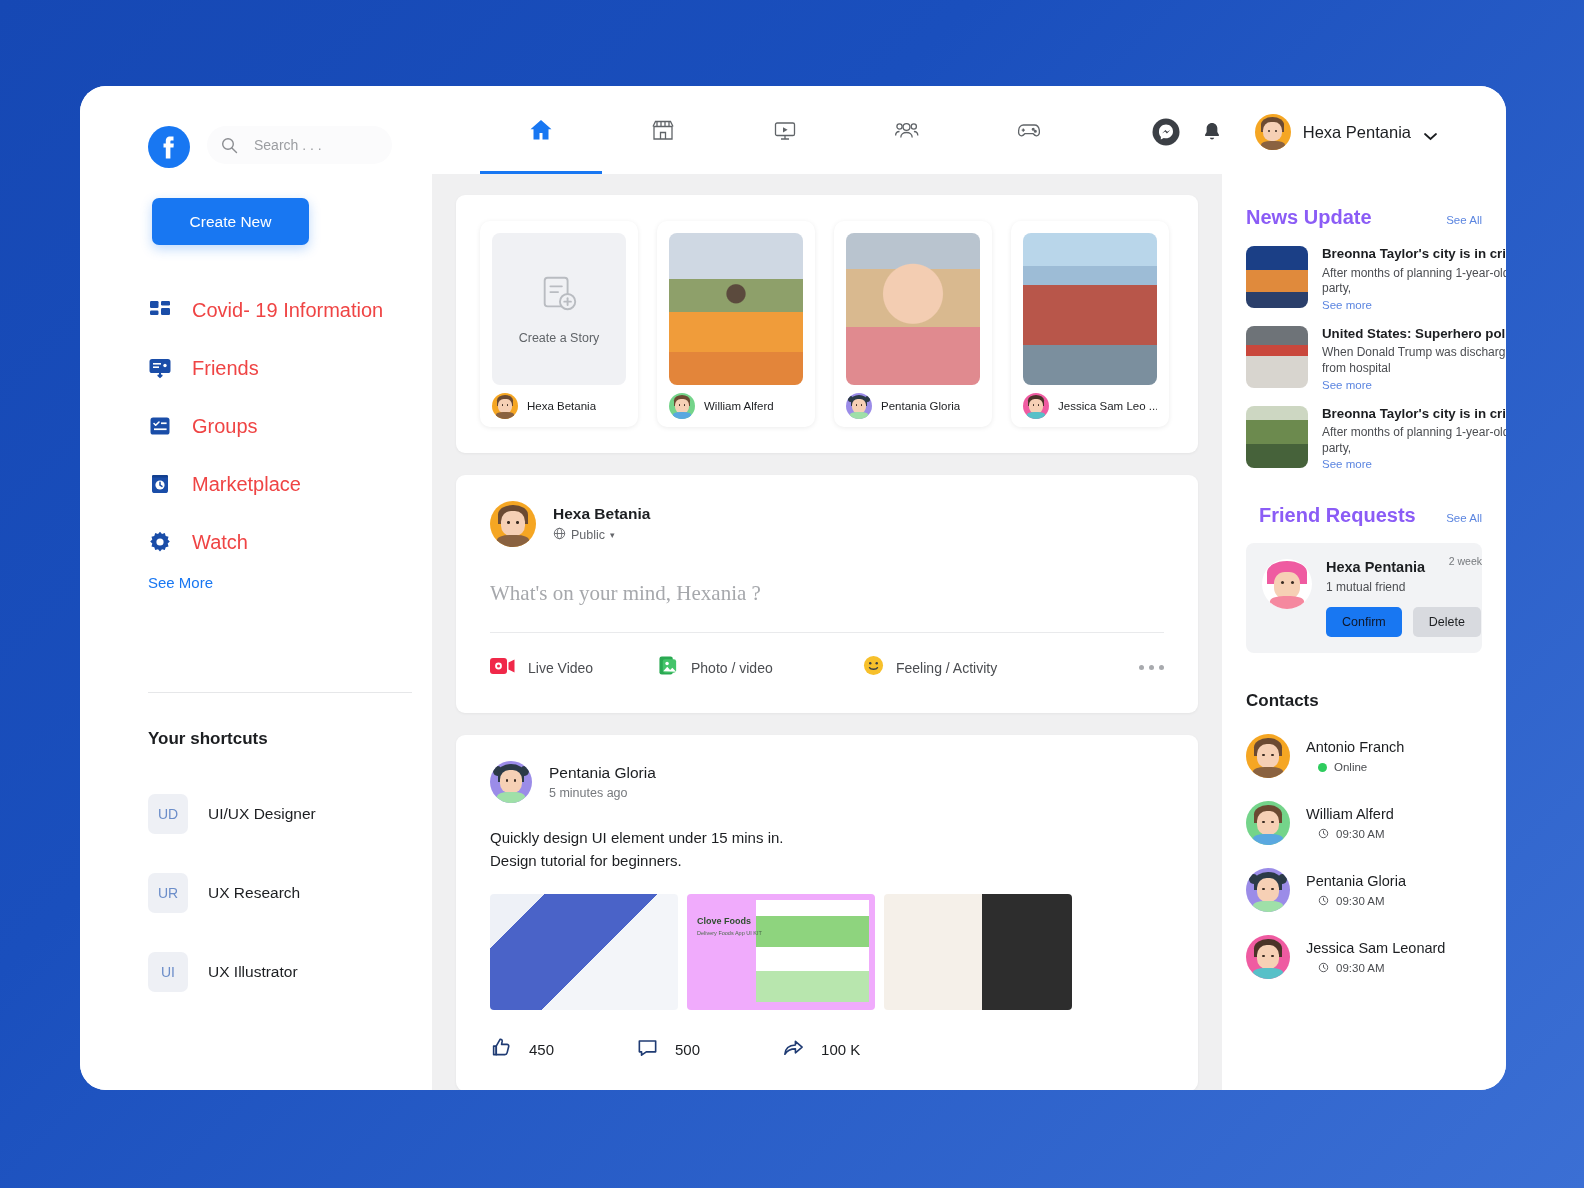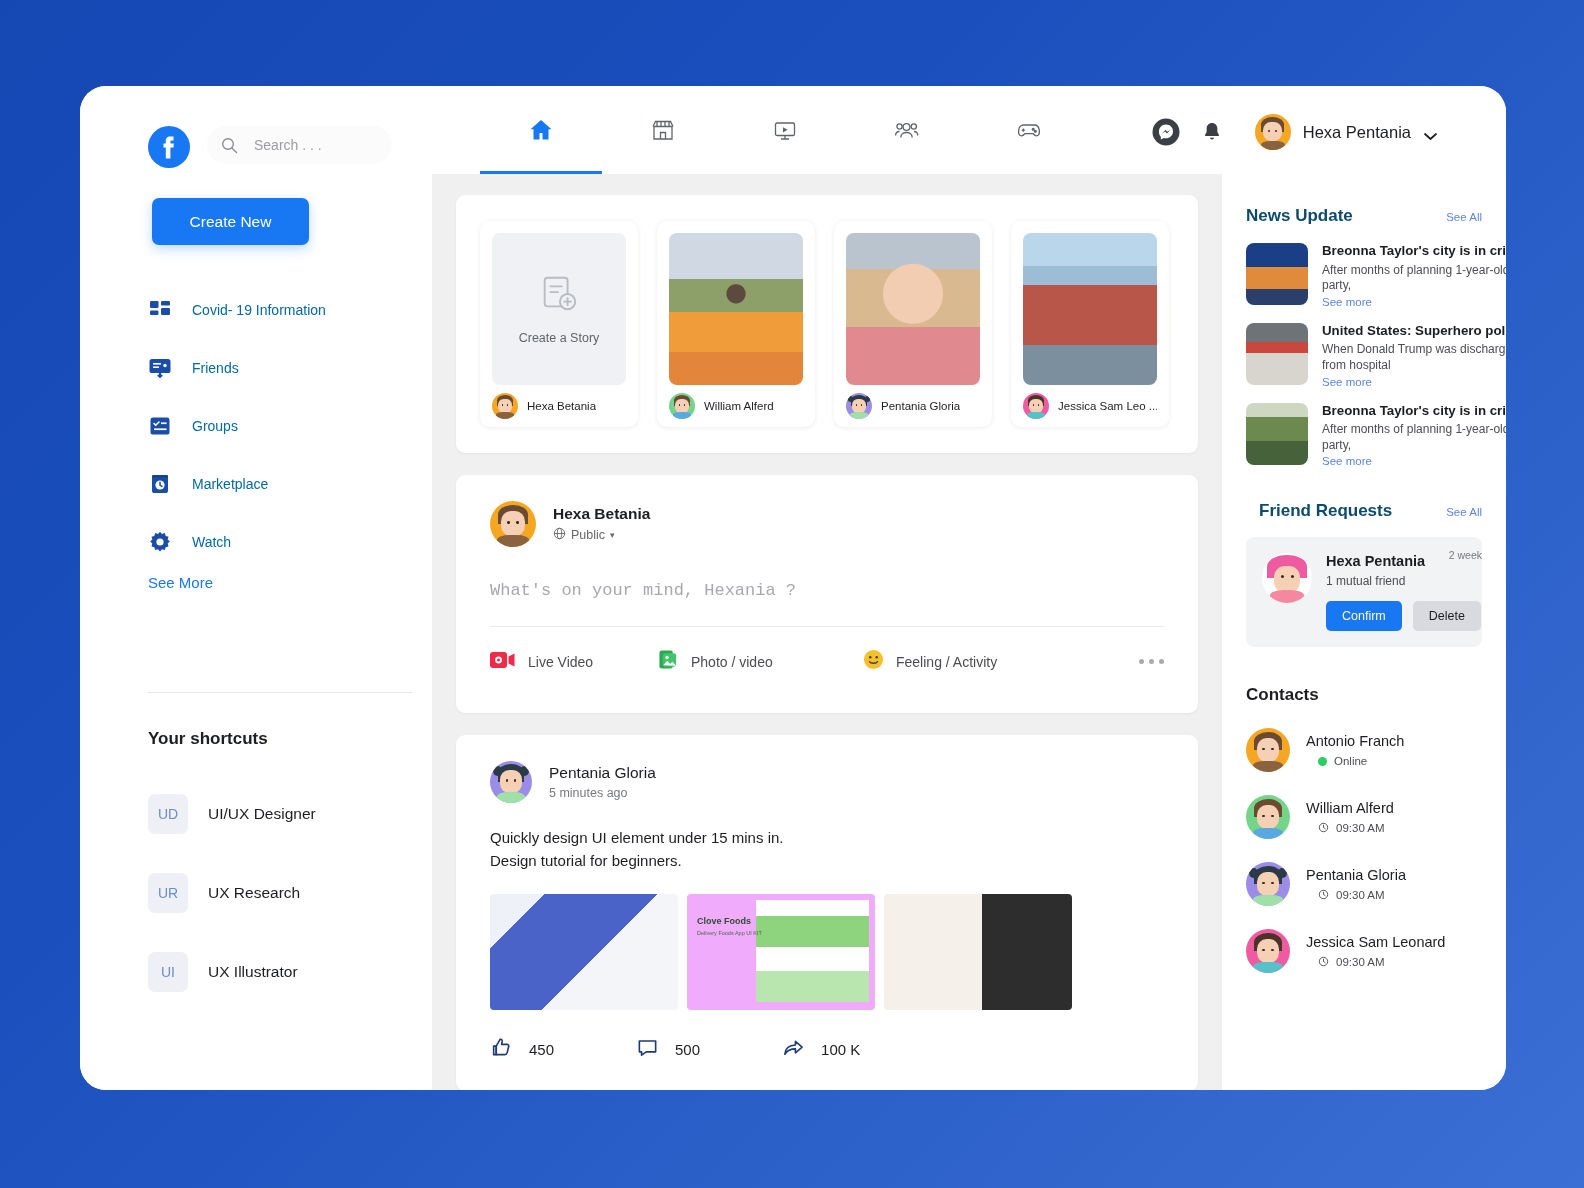--- a/index.html
+++ b/index.html
@@ -99,21 +99,21 @@
     font-family: "Liberation Sans", sans-serif;
     font-size: 15.5px; cursor: pointer;
     box-shadow: 0 4px 12px rgba(24,119,242,.28);
   }
   .nav-list { position: absolute; left: 68px; top: 107px; width: 260px; }
   .nav-item {
     display: flex; align-items: center; gap: 20px;
     height: 58px; cursor: pointer;
   }
   .nav-item .ico { width: 24px; height: 24px; flex: 0 0 auto; }
-  .nav-item .lbl { font-size: 14px; color: #0369a1; }
+  .nav-item .lbl { font-size: 20px; color: #ef4444; }
   .see-more-link {
     position: absolute; left: 68px; top: 400px;
     font-size: 15px; color: #1877f2; cursor: pointer;
   }
   .divider-h { position: absolute; left: 68px; top: 518px; width: 264px; height: 1px; background: #e6e7e9; }
   .shortcuts-title { position: absolute; left: 68px; top: 555px; font-size: 17px; font-weight: bold; color: #1c1e21; }
   .shortcut-list { position: absolute; left: 68px; top: 600px; width: 264px; }
   .shortcut-item { display: flex; align-items: center; gap: 20px; height: 79px; cursor: pointer; }
   .sc-badge {
     width: 40px; height: 40px; border-radius: 7px;
@@ -160,21 +160,21 @@
   .ph-news2 { background: linear-gradient(to bottom, #6e7378 0 30%, #c9473c 30% 48%, #d8d5cf 48% 100%); }
   .ph-news3 { background: linear-gradient(to bottom, #cdd7c2 0 22%, #6c8a4e 22% 62%, #46623a 62% 100%); }
 
   
   .composer { margin-top: 22px; padding: 26px 34px 0 34px; height: 238px; }
   .composer-head { display: flex; align-items: center; gap: 17px; }
   .composer-name { font-size: 15.5px; font-weight: bold; color: #1c1e21; }
   .composer-privacy { display: flex; align-items: center; gap: 5px; margin-top: 4px; font-size: 12.5px; color: #65676b; }
   .composer-input {
     margin-top: 34px; border: none; outline: none; width: 100%;
-    font-family: Liberation Mono, monospace; font-size: 17px; color: #9b9da1;
+    font-family: Liberation Serif, serif; font-size: 21px; color: #9b9da1;
   }
   .composer-input::placeholder { color: #a6a8ac; }
   .composer-divider { margin-top: 26px; height: 1px; background: #e9eaec; }
   .composer-actions { display: flex; align-items: center; margin-top: 22px; }
   .comp-act { display: flex; align-items: center; gap: 12px; cursor: pointer; }
   .comp-act .lbl { font-size: 14px; color: #4b4d51; }
   .dots { margin-left: auto; display: flex; gap: 5px; }
   .dots i { width: 5px; height: 5px; border-radius: 50%; background: #a8aaae; display: block; }
 
   
@@ -198,38 +198,38 @@
   .stat + .stat { margin-left: 82px; }
 
   
   .right-col {
     position: absolute; left: 1142px; top: 88px;
     width: 284px; height: 916px;
     background: #fff; padding: 0 24px;
     overflow: hidden;
   }
   .sec-head { display: flex; align-items: baseline; justify-content: space-between; }
-  .sec-title { font-size: 17px; font-weight: bold; color: #0c4a6e; }
+  .sec-title { font-size: 20px; font-weight: bold; color: #8b5cf6; }
   .sec-link { font-size: 11.5px; color: #5b85e0; cursor: pointer; }
   .news-list { margin-top: 17px; }
   .news-item { display: flex; gap: 14px; margin-bottom: 15px; }
   .news-thumb { width: 62px; height: 62px; border-radius: 8px; flex: 0 0 auto; }
   .news-title { font-size: 13.3px; font-weight: bold; color: #1c1e21; line-height: 1.25;
       white-space: nowrap; overflow: hidden; }
   .news-desc { font-size: 12px; color: #4b4d51; line-height: 1.3; margin-top: 3px; }
   .news-more { font-size: 11.5px; color: #5b85e0; margin-top: 2px; cursor: pointer; }
 
   .fr-head { margin-top: 34px; margin-left: 13px; }
   .fr-card { margin-top: 16px; background: #f2f3f5; border-radius: 8px; padding: 16px; position: relative; }
   .fr-time { position: absolute; right: 0; top: 12px; font-size: 10.5px; color: #76797d; }
   .fr-row { display: flex; gap: 14px; }
   .fr-name { font-size: 14.5px; font-weight: bold; color: #1c1e21; }
   .fr-mutual { font-size: 12px; color: #4b4d51; margin-top: 5px; }
   .fr-btns { display: flex; gap: 11px; margin-top: 13px; }
-  .btn-confirm { background: #1877f2; color: #fef9c3; border: none; border-radius: 5px;
+  .btn-confirm { background: #1877f2; color: #0f172a; border: none; border-radius: 5px;
       font-family: "Liberation Sans", sans-serif; font-size: 12.5px; padding: 8px 16px; cursor: pointer; }
   .btn-delete { background: #d8dadf; color: #1c1e21; border: none; border-radius: 5px;
       font-family: "Liberation Sans", sans-serif; font-size: 12.5px; padding: 8px 16px; cursor: pointer; }
 
   .contacts-title { margin-top: 38px; font-size: 17px; font-weight: bold; color: #1c1e21; }
   .contact-item { display: flex; align-items: center; gap: 16px; margin-top: 23px; cursor: pointer; }
   .contact-name { font-size: 14.5px; color: #1c1e21; }
   .contact-meta { display: flex; align-items: center; gap: 7px; margin-top: 6px; font-size: 11.5px; color: #4b4d51; padding-left: 12px; }
   .dot-online { width: 9px; height: 9px; border-radius: 50%; background: #2ecc5e; display: block; }
 </style>

